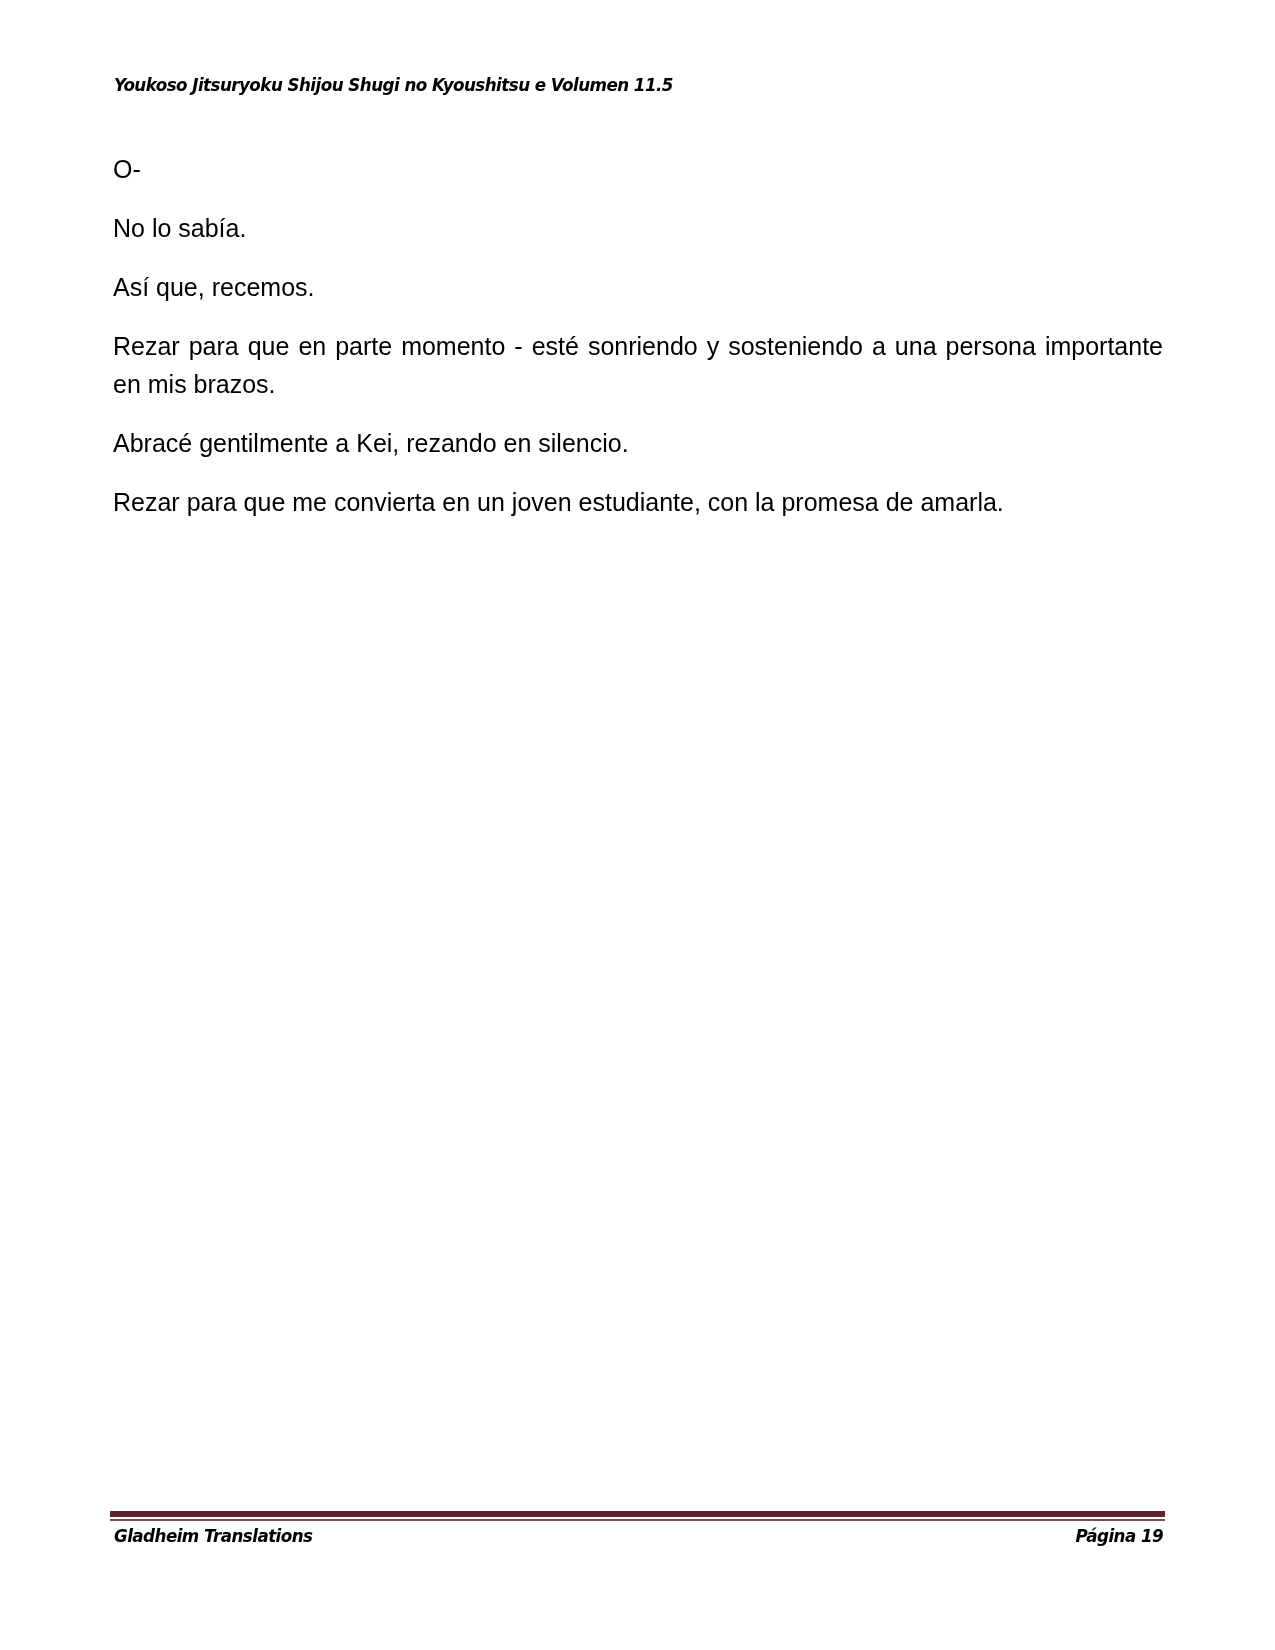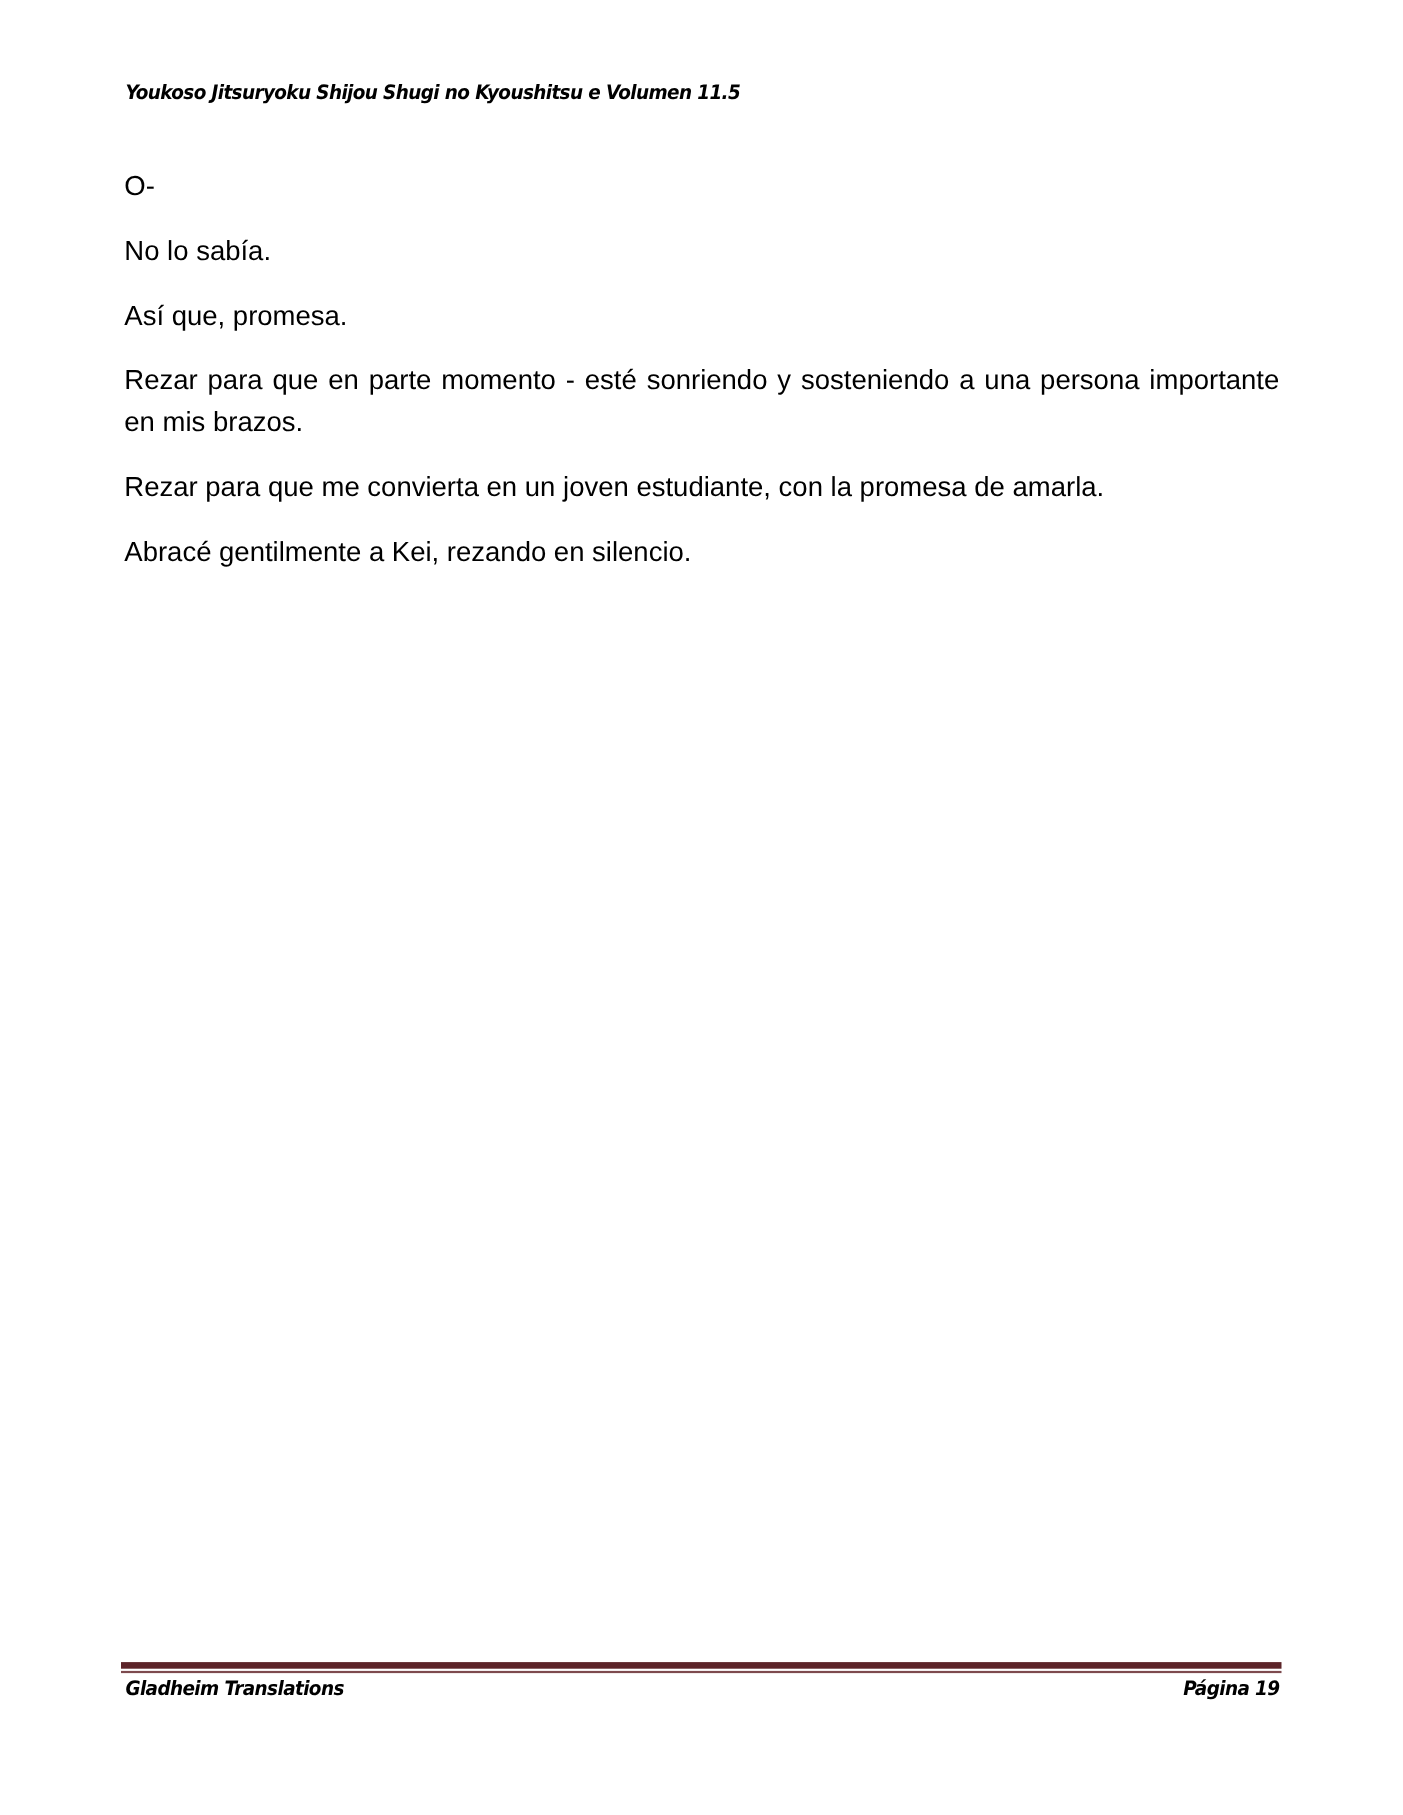--- a/index.html
+++ b/index.html
@@ -78,22 +78,22 @@
     }
   </style>
 </head>
 <body>
 
 <div class="page-header">Youkoso Jitsuryoku Shijou Shugi no Kyoushitsu e Volumen 11.5</div>
 
 <div class="body-text">
   <p>O-</p>
   <p>No lo sabía.</p>
-  <p>Así que, promesa.</p>
+  <p>Así que, recemos.</p>
   <p>Rezar para que en parte momento - esté sonriendo y sosteniendo a una persona importante en mis brazos.</p>
+  <p>Abracé gentilmente a Kei, rezando en silencio.</p>
   <p>Rezar para que me convierta en un joven estudiante, con la promesa de amarla.</p>
-  <p>Abracé gentilmente a Kei, rezando en silencio.</p>
 </div>
 
 <div class="footer-rule"></div>
 <div class="footer-rule-thin"></div>
 <div class="footer-left">Gladheim Translations</div>
 <div class="footer-right">Página 19</div>
 
 </body></html>

